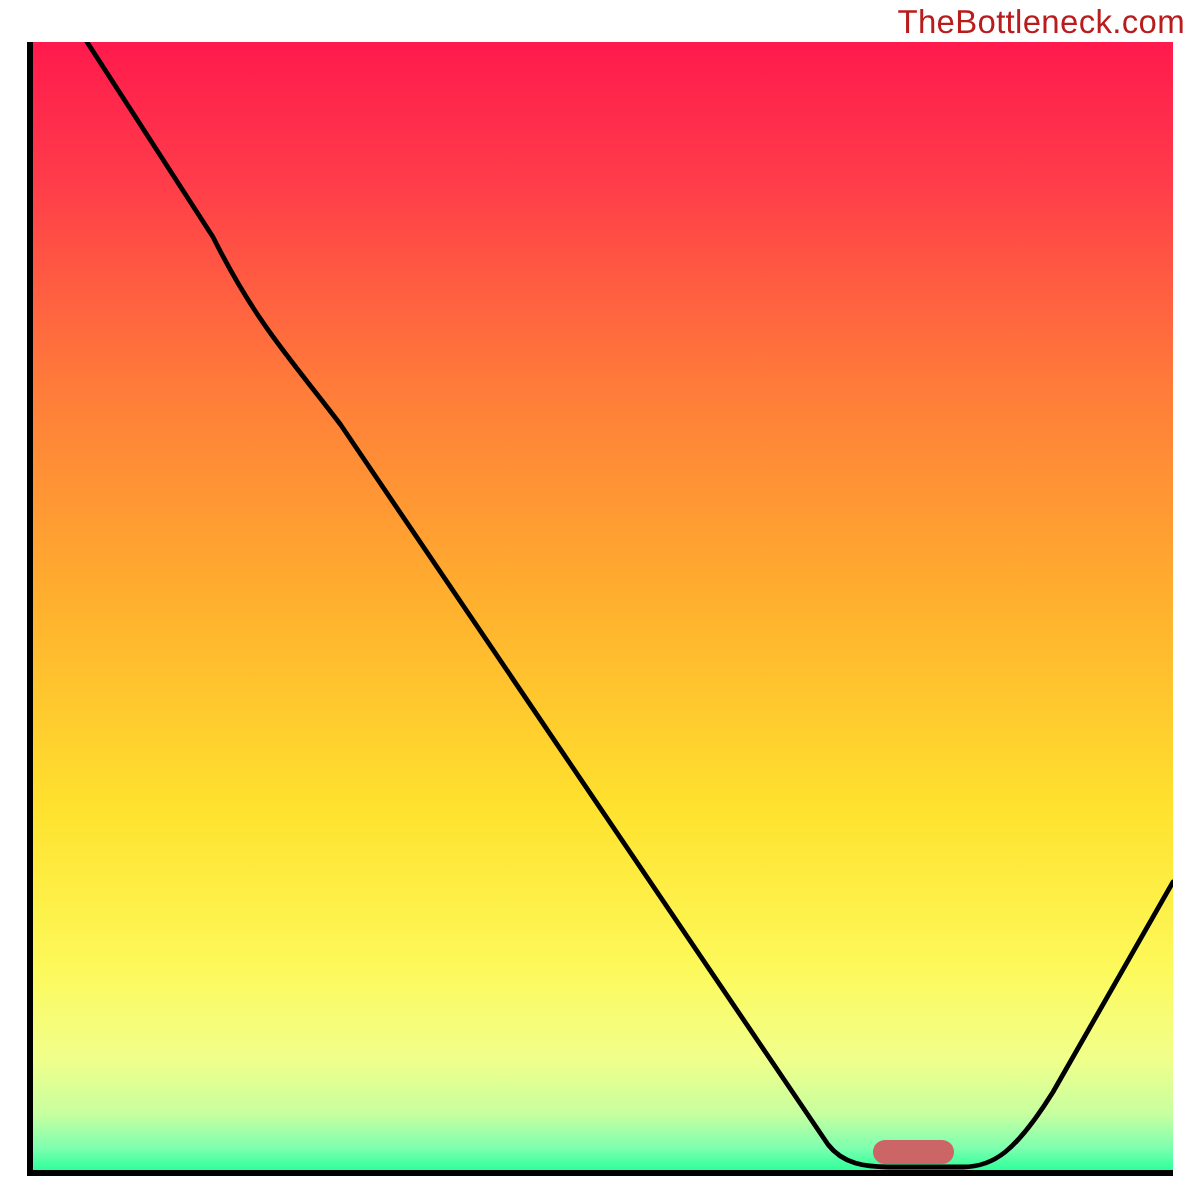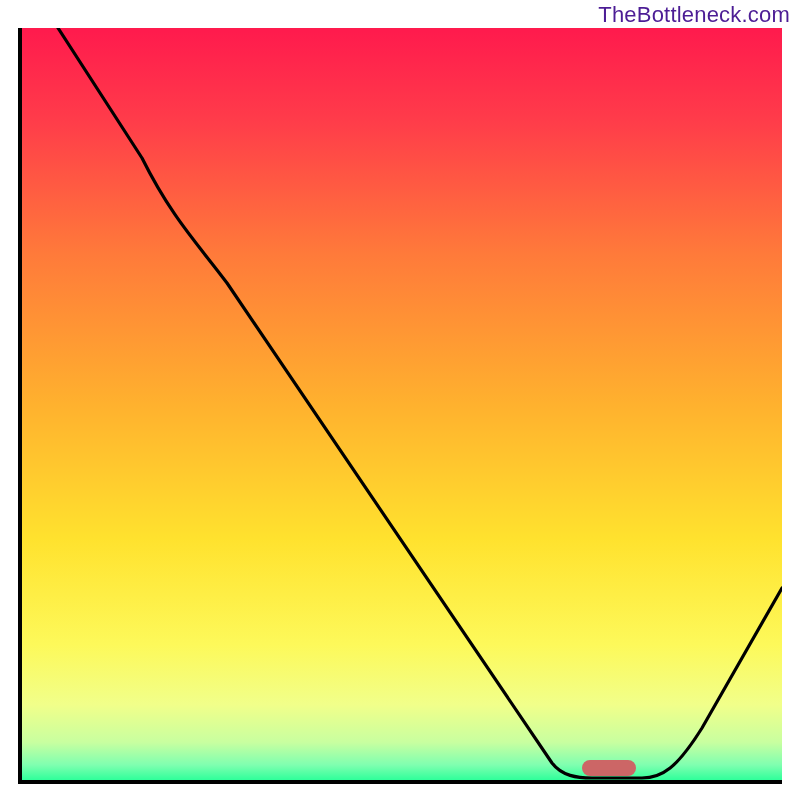--- a/index.html
+++ b/index.html
@@ -12,21 +12,21 @@
   }
   .container {
     position: relative;
     width: 800px;
     height: 800px;
   }
   .watermark {
     position: absolute;
     top: 2px;
     right: 10px;
-    color: #4c1d95;
+    color: #b91c1c;
     font-size: 22px;
     font-weight: 500;
     letter-spacing: 0.2px;
   }
   .plot-frame {
     position: absolute;
     left: 18px;
     top: 28px;
     width: 764px;
     height: 756px;

